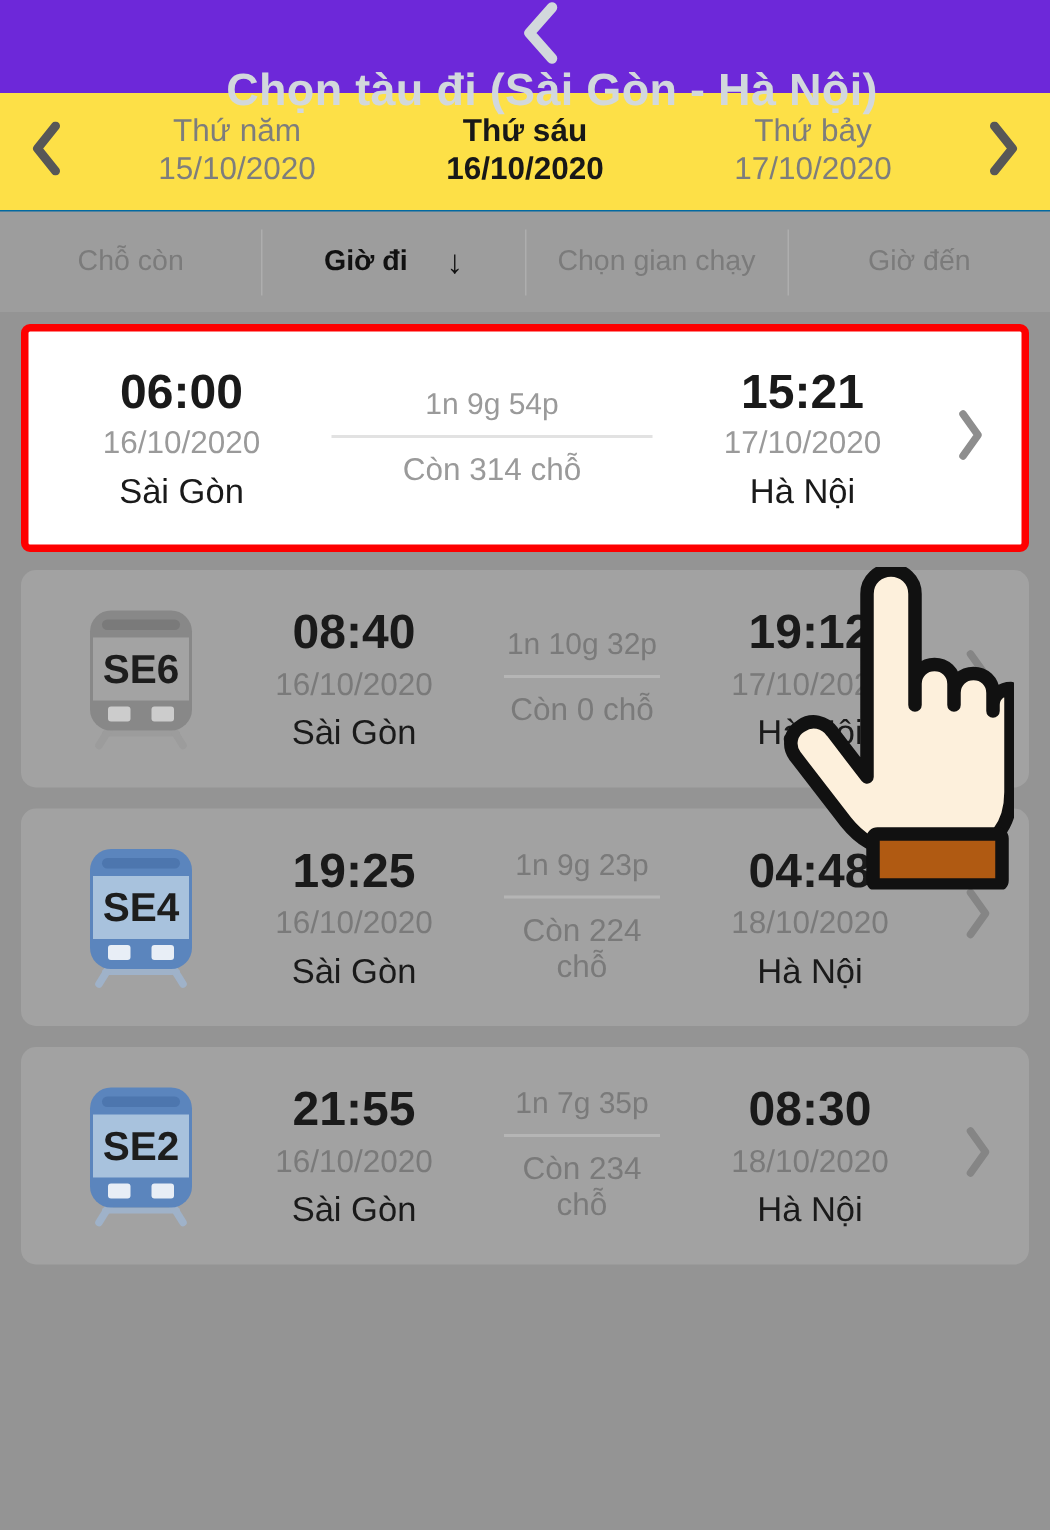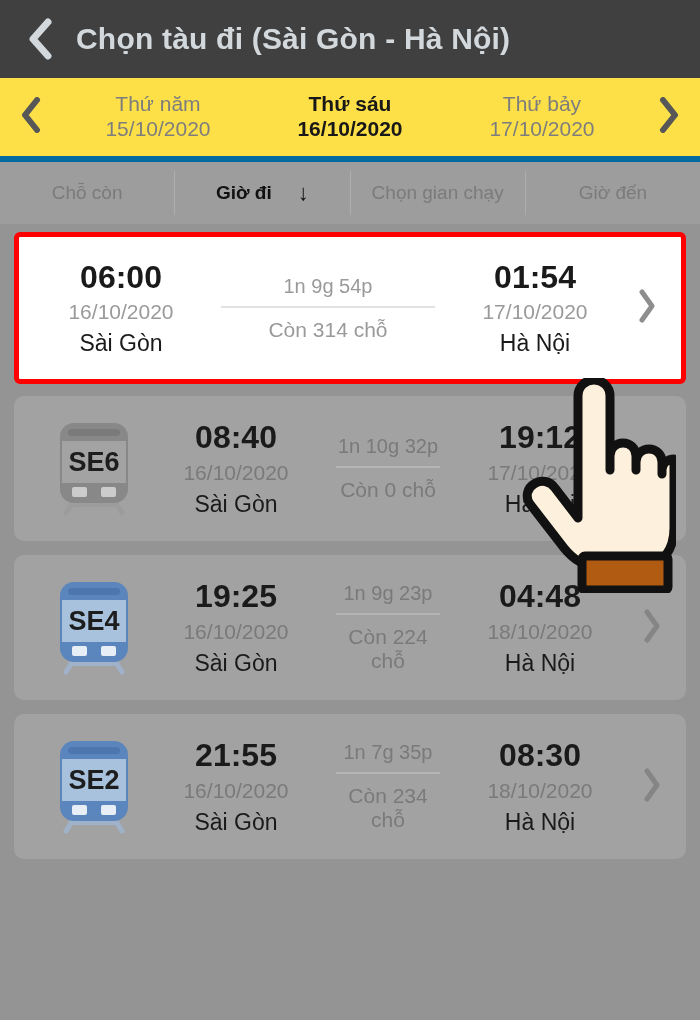--- a/index.html
+++ b/index.html
@@ -10,25 +10,26 @@
     overflow: hidden;
   }
   .screen {
     position: relative;
     width: 700px; height: 1020px;
     background: #949494;
   }
 
   
   .header {
-    height: 78px;
-    background: #404040;
+    height: 62px;
+    background: #6d28d9;
     display: flex;
     align-items: center;
     padding-left: 20px;
+    flex-direction: column;
   }
   .back-chevron {
     width: 40px; height: 44px;
     flex: 0 0 auto;
     display: flex; align-items: center; justify-content: center;
     cursor: pointer;
   }
   .back-chevron svg { display: block; }
   .header-title {
     margin-left: 16px;
@@ -62,21 +63,21 @@
   .date-cell .dmy { font-size: 21px; display: block; }
   .date-cell.inactive { color: #7d7d7d; }
   .date-cell.active { color: #181818; font-weight: bold; }
 
   
   .sort-bar {
     height: 68px;
     background: #9d9d9d;
     display: flex;
     align-items: center;
-    border-top: 6px solid #0369a1;
+    border-top: 1px solid #0369a1;
   }
   .sort-item {
     flex: 1 1 0;
     height: 44px;
     display: flex;
     align-items: center;
     justify-content: center;
     gap: 26px;
     font-size: 19px;
     color: #7b7b7b;
@@ -263,21 +264,21 @@
         <span class="station">Sài Gòn</span>
       </div>
 
       <div class="col-mid">
         <span class="duration">1n 9g 54p</span>
         <div class="mid-rule"></div>
         <span class="seats">Còn 314 chỗ</span>
       </div>
 
       <div class="col-arr">
-        <span class="time">01:54</span>
+        <span class="time">15:21</span>
         <span class="date">17/10/2020</span>
         <span class="station">Hà Nội</span>
       </div>
 
       <div class="card-chevron">
         <span>
           <svg width="20" height="34" viewBox="0 0 20 34">
             <polyline points="5,3 15,17 5,31" fill="none" stroke="#8e8e8e" stroke-width="5" stroke-linecap="round" stroke-linejoin="round"></polyline>
           </svg>
         </span>

